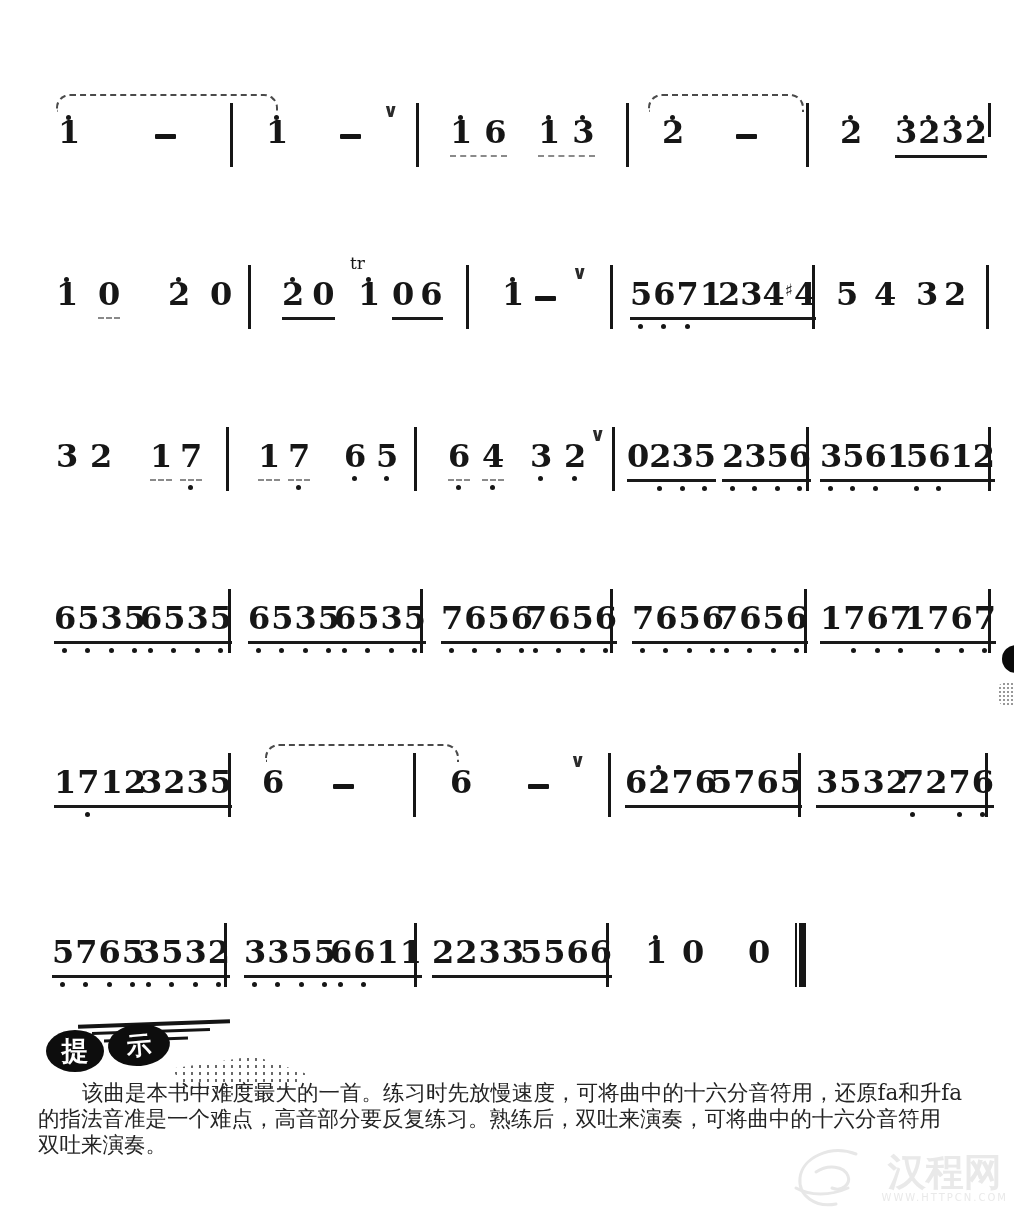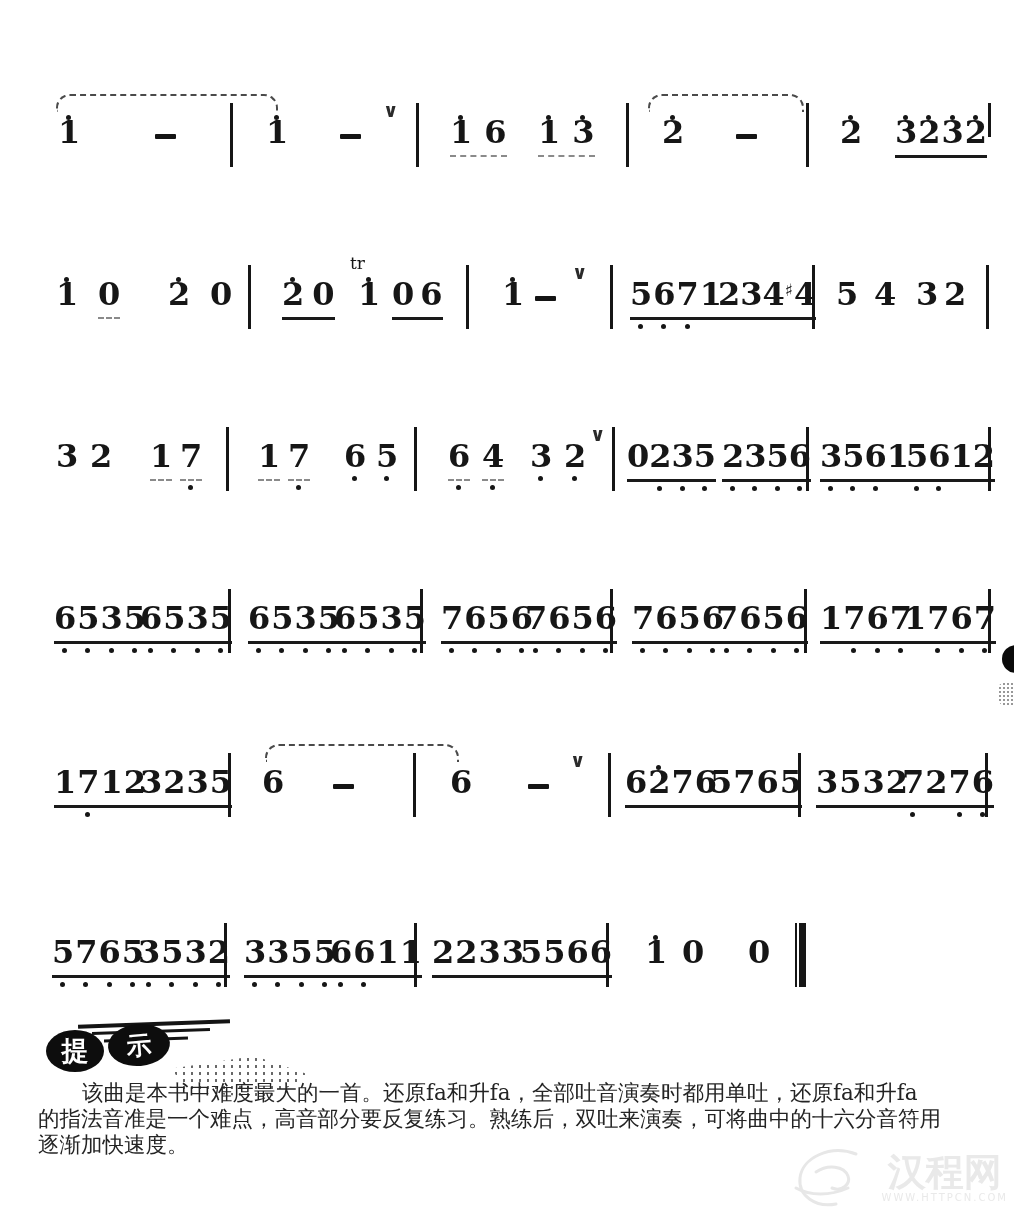--- a/index.html
+++ b/index.html
@@ -352,23 +352,23 @@
     <div class="streak s2"></div>
     <div class="streak s3"></div>
     <div class="oval oval-l">
       <span>提</span>
     </div>
     <div class="oval oval-r">
       <span>示</span>
     </div>
     <div class="speckle"></div>
     <div class="para">
-        <div class="para-line indent">该曲是本书中难度最大的一首。还原fa和升fa，全部吐音演奏时都用单吐，还原fa和升fa</div>
+        <div class="para-line indent">该曲是本书中难度最大的一首。练习时先放慢速度，可将曲中的十六分音符用，还原fa和升fa</div>
         <div class="para-line">的指法音准是一个难点，高音部分要反复练习。熟练后，双吐来演奏，可将曲中的十六分音符用</div>
-        <div class="para-line">逐渐加快速度。</div>
+        <div class="para-line">双吐来演奏。</div>
       </div>
   </div>
 
   <div class="blob"></div>
   <div class="speck"></div>
 
   <div class="watermark">
     <svg width="88" height="66" viewBox="0 0 88 66">
       <g stroke="#e7e7e7" fill="none" stroke-width="3" stroke-linecap="round">
         <path d="M66 10 C 40 0, 12 14, 10 34 C 8 52, 26 64, 46 60"></path>

